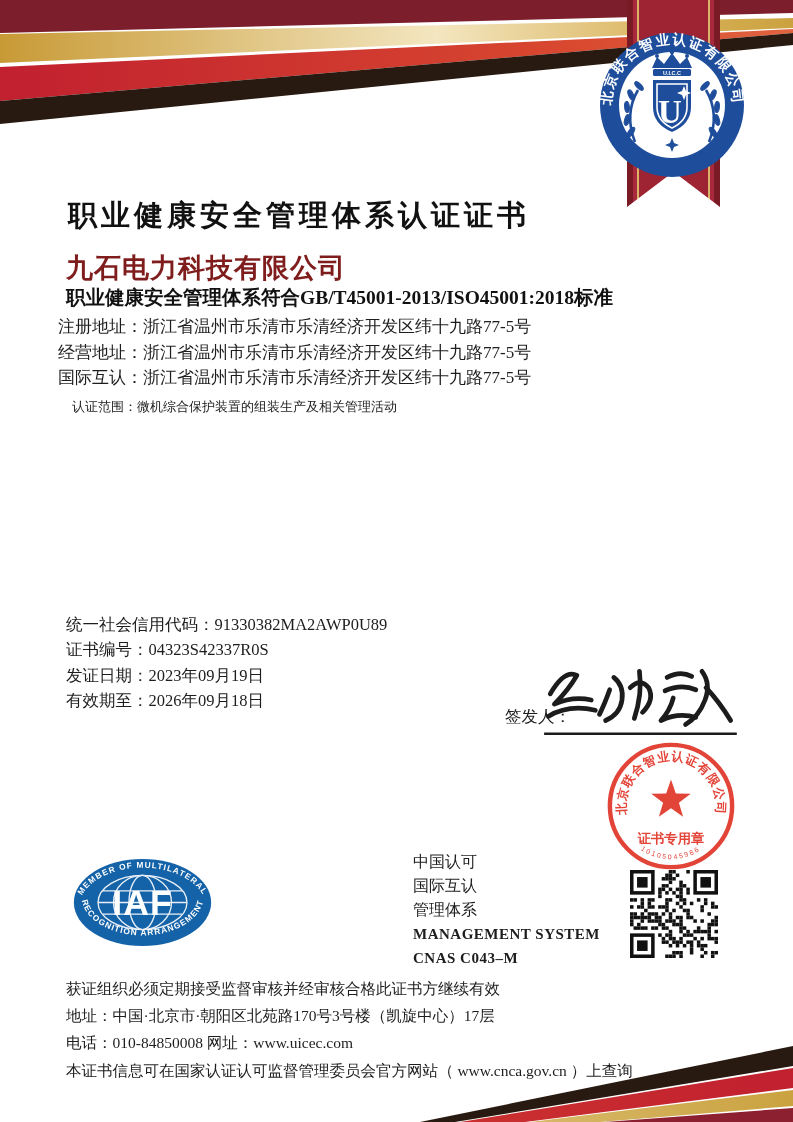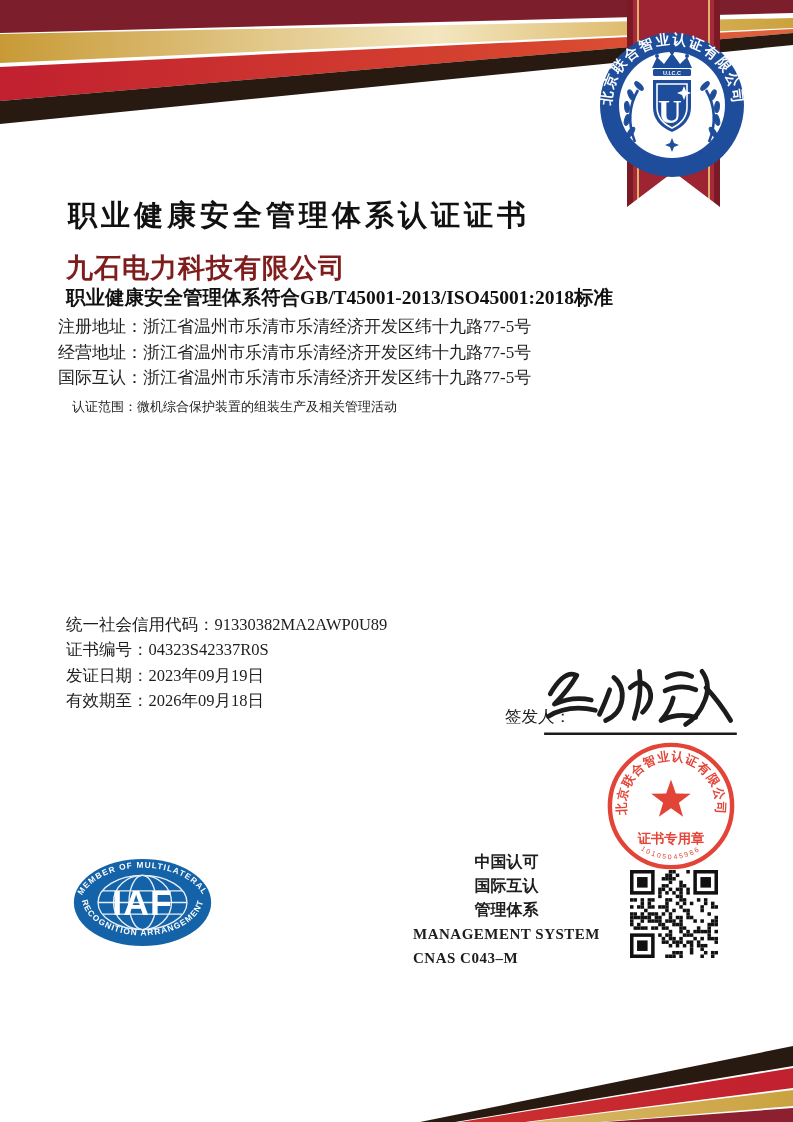--- a/index.html
+++ b/index.html
@@ -29,21 +29,21 @@
   .standard-line{position:absolute;left:66px;top:284px;font-size:19.5px;font-weight:bold;color:#111;}
   .fields{position:absolute;left:58px;top:314px;font-size:17px;line-height:25.5px;}
   .scope-line{position:absolute;left:72px;top:398px;font-size:13px;}
   .details{position:absolute;left:66px;top:612px;font-size:16.5px;line-height:25.3px;}
   .issuer-label{position:absolute;left:505px;top:706px;font-size:16.5px;}
   .signature{position:absolute;left:540px;top:658px;width:205px;height:84px;}
   .stamp{position:absolute;left:602px;top:737px;width:138px;height:138px;opacity:.95;}
   .iaf-logo{position:absolute;left:70px;top:856px;width:145px;height:93px;}
   .cnas-logo{position:absolute;left:246px;top:858px;width:142px;height:91px;}
   .accred-text{position:absolute;left:413px;top:850px;}
-  .accred-text .cn{font-size:16px;font-weight:bold;line-height:24px;text-align:center;}
+  .accred-text .cn{font-size:16px;font-weight:normal;line-height:24px;}
   .accred-text .en{font-family:Liberation Serif, serif;font-size:15px;font-weight:bold;line-height:24px;letter-spacing:.5px;}
   .qr{position:absolute;left:630px;top:870px;width:88px;height:88px;}
   .footer{position:absolute;left:66px;top:975px;font-size:15.5px;line-height:27.2px;}
   .lbl{color:#1d1d1d;}
   .val{color:#1d1d1d;}
 </style>
 </head>
 <body>
 
 <div id="page">
@@ -385,19 +385,25 @@
         <rect x="80.96" y="80.96" width="3.52" height="3.52" fill="#111"></rect>
         <rect x="84.48" y="80.96" width="3.52" height="3.52" fill="#111"></rect>
         <rect x="35.2" y="84.48" width="3.52" height="3.52" fill="#111"></rect>
         <rect x="38.72" y="84.48" width="3.52" height="3.52" fill="#111"></rect>
         <rect x="42.24" y="84.48" width="3.52" height="3.52" fill="#111"></rect>
         <rect x="49.28" y="84.48" width="3.52" height="3.52" fill="#111"></rect>
         <rect x="70.4" y="84.48" width="3.52" height="3.52" fill="#111"></rect>
         <rect x="80.96" y="84.48" width="3.52" height="3.52" fill="#111"></rect>
       </svg></div>
 
+  <div class="footer">
+    <div>获证组织必须定期接受监督审核并经审核合格此证书方继续有效</div>
+    <div>地址：中国·北京市·朝阳区北苑路170号3号楼（凯旋中心）17层</div>
+    <div>电话：010-84850008    网址：www.uicec.com</div>
+    <div>本证书信息可在国家认证认可监督管理委员会官方网站（ www.cnca.gov.cn ）上查询</div>
+  </div>
 
   <div class="overlay sb-black"></div>
   <div class="overlay sb-red"></div>
   <div class="overlay sb-gold"></div>
   <div class="overlay sb-maroon"></div>
 
 </div>
 
 </body></html>

